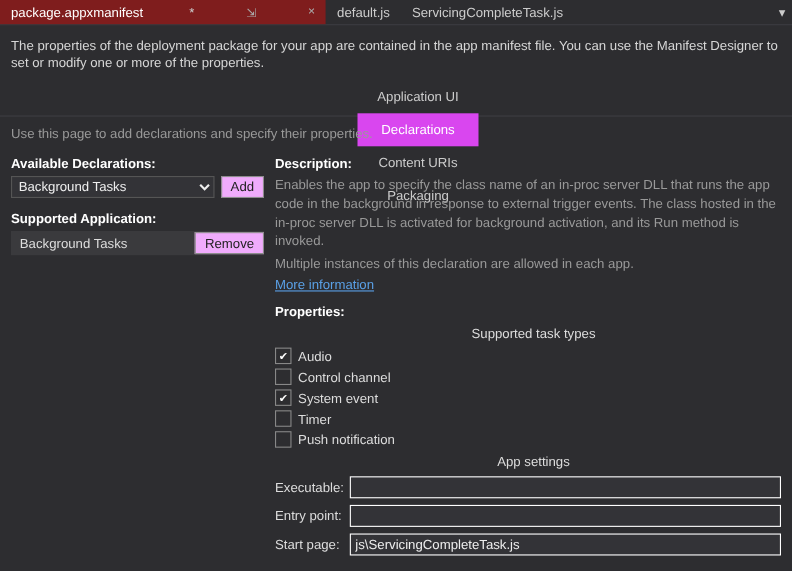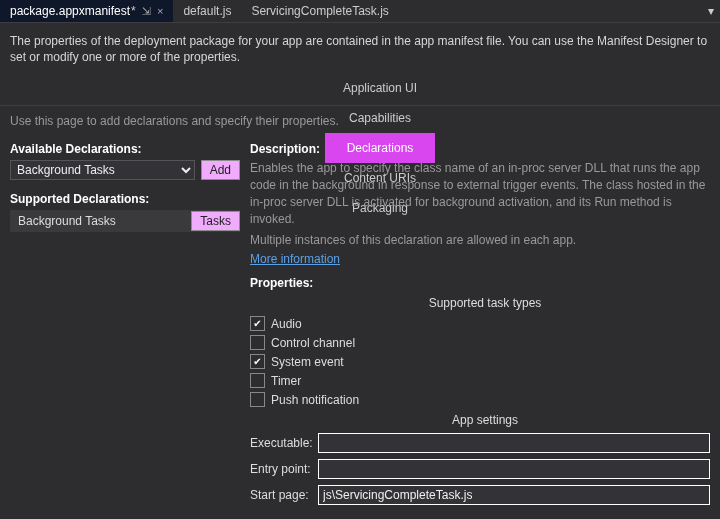--- a/index.html
+++ b/index.html
@@ -23,22 +23,23 @@
   .doctab {
     display: flex;
     align-items: center;
     height: 22px;
     padding: 0 10px;
     color: #ccc;
     font-size: 12px;
     cursor: pointer;
   }
   .doctab.active {
-    background: #0f172a;
-    color: #fff;
+    background: #7f1d1d;
+    color: #fff;
+    gap: 41px;
   }
   .doctab .dirty { margin-left: 1px; color:#ccc; }
   .doctab .pin, .doctab .close { margin-left:6px; color:#aaa; font-size:11px; }
   .chevtab {
     margin-left: auto;
     padding: 0 6px;
     color: #ccc;
   }
   .desc-banner {
     padding: 10px 10px 8px 10px;
@@ -197,42 +198,41 @@
   <div class="doctab">
     <span>ServicingCompleteTask.js</span>
   </div>
   <div class="chevtab">▾</div>
 </div>
 
 <div class="desc-banner">The properties of the deployment package for your app are contained in the app manifest file. You can use the Manifest Designer to set or modify one or more of the properties.</div>
 
 <div class="tabbar">
   <div class="tab">Application UI</div>
-  <div class="tab">Capabilities</div>
   <div class="tab active">Declarations</div>
   <div class="tab">Content URIs</div>
   <div class="tab">Packaging</div>
 </div>
 
 <div class="subhint">Use this page to add declarations and specify their properties.</div>
 
 <div class="main">
   <div class="leftcol">
     <div class="label-bold">Available Declarations:</div>
     <div class="row">
       <select class="decl">
         <option>Background Tasks</option>
       </select>
       <button class="btn">Add</button>
     </div>
     <div style="height:12px"></div>
-    <div class="label-bold">Supported Declarations:</div>
+    <div class="label-bold">Supported Application:</div>
     <div class="supported-row">
       <span>Background Tasks</span>
-      <button class="btn">Tasks</button>
+      <button class="btn">Remove</button>
     </div>
   </div>
 
   <div class="rightcol">
     <div class="label-bold">Description:</div>
     <div class="bodytext">Enables the app to specify the class name of an in-proc server DLL that runs the app code in the background in response to external trigger events. The class hosted in the in-proc server DLL is activated for background activation, and its Run method is invoked.</div>
     <div class="bodytext">Multiple instances of this declaration are allowed in each app.</div>
     <div><span class="link">More information</span></div>
 
     <div style="height:10px"></div>

